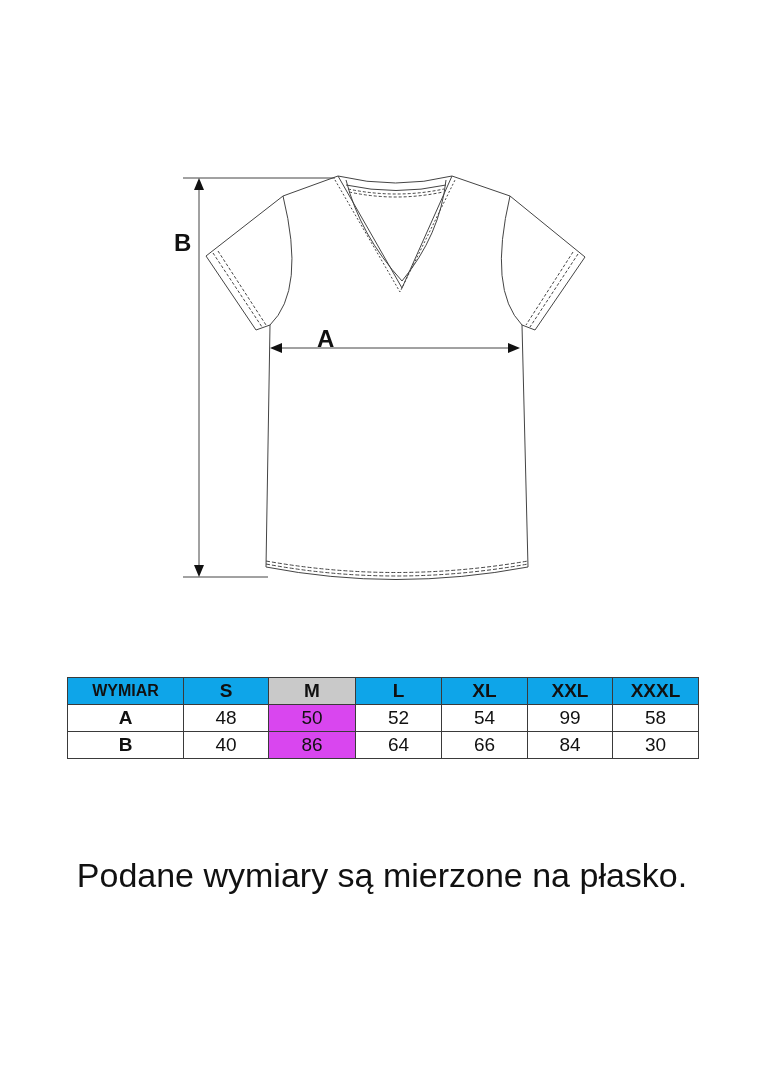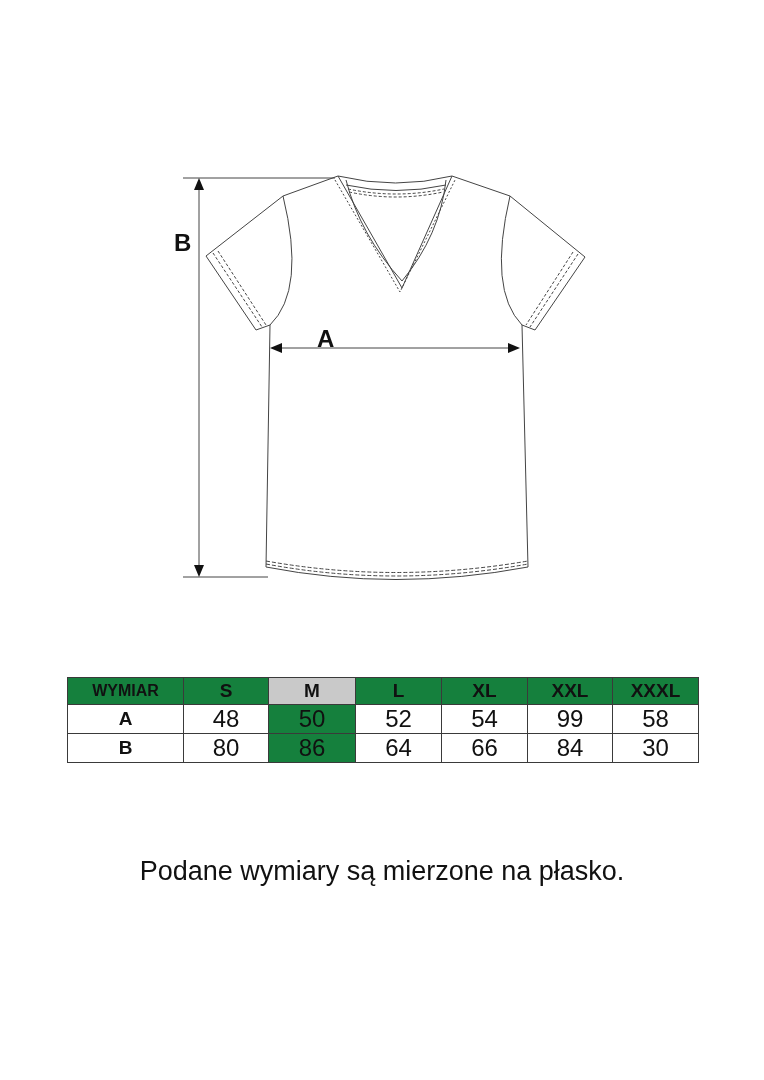--- a/index.html
+++ b/index.html
@@ -7,28 +7,28 @@
          font-family: "Liberation Sans", sans-serif; color: #111; }
   #diagram { position: absolute; left: 0; top: 0; width: 764px; height: 640px; }
   .dim-label { position: absolute; font-family: "Liberation Sans", sans-serif;
                font-weight: bold; font-size: 24px; color: #111; line-height: 1; }
   #label-b { left: 174px; top: 231px; }
   #label-a { left: 317px; top: 327px; }
   table.size-table { position: absolute; left: 67px; top: 677px; width: 631px;
                      border-collapse: collapse; table-layout: fixed; }
   table.size-table td, table.size-table th {
     border: 1px solid #3a3a3a; height: 26px; padding: 0; text-align: center;
-    vertical-align: middle; font-size: 24px; color: #111; }
-  table.size-table th { background: #15803d; font-weight: bold; font-size: 19px; }
+    vertical-align: middle; font-size: 19px; color: #111; }
+  table.size-table th { background: #0ea5e9; font-weight: bold; font-size: 19px; }
   table.size-table th.first { font-size: 16px; }
   table.size-table td.rowhead { font-weight: bold; font-size: 19px; }
-  table.size-table .hl { background: #15803d; }
+  table.size-table .hl { background: #d946ef; }
   table.size-table th.hl { background: #c9c9c9; }
   .note { position: absolute; left: 0; width: 764px; top: 856px; text-align: center;
-          font-size: 27px; color: #111; }
+          font-size: 34px; color: #111; }
 </style>
 </head>
 <body>
 
 <svg id="diagram" viewBox="0 0 764 640" xmlns="http://www.w3.org/2000/svg">
   <defs>
     <marker id="arrowhead" markerWidth="10" markerHeight="10" refX="8" refY="5" orient="auto" markerUnits="userSpaceOnUse">
       <path d="M0,0 L10,5 L0,10 Z" fill="#111"></path>
     </marker>
   </defs>
@@ -106,21 +106,21 @@
     <td class="rowhead">A</td>
     <td>48</td>
     <td class="hl">50</td>
     <td>52</td>
     <td>54</td>
     <td>99</td>
     <td>58</td>
   </tr>
   <tr>
     <td class="rowhead">B</td>
-    <td>80</td>
+    <td>40</td>
     <td class="hl">86</td>
     <td>64</td>
     <td>66</td>
     <td>84</td>
     <td>30</td>
   </tr>
 </tbody>
   </table>
 
 <div class="note">Podane wymiary są mierzone na płasko.</div>

